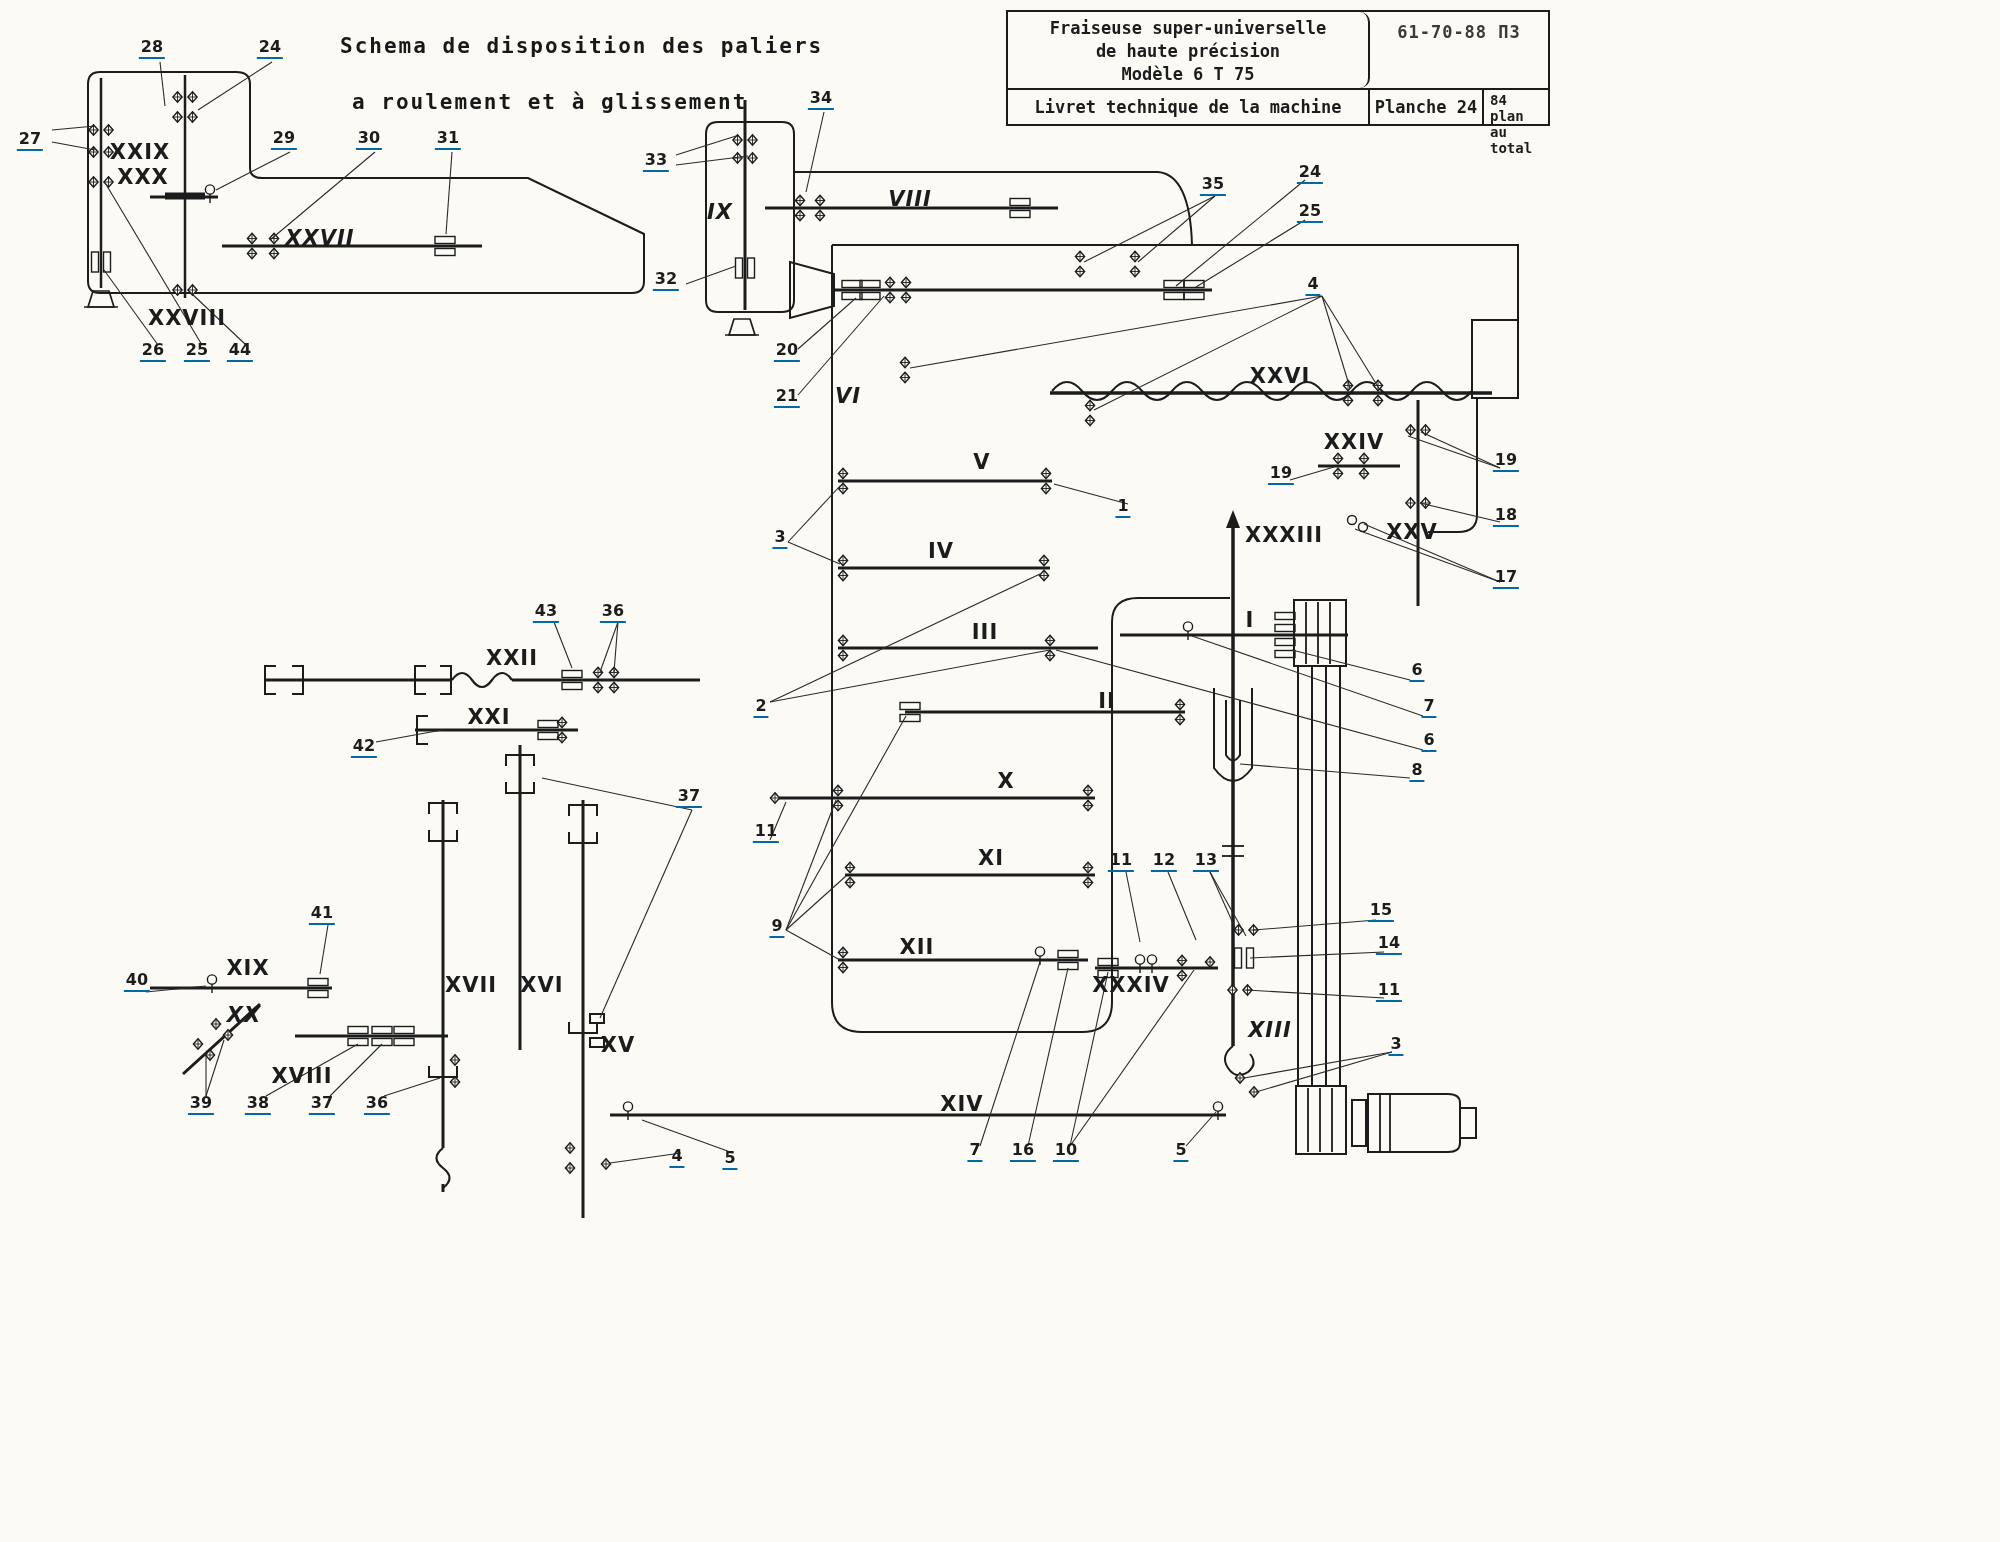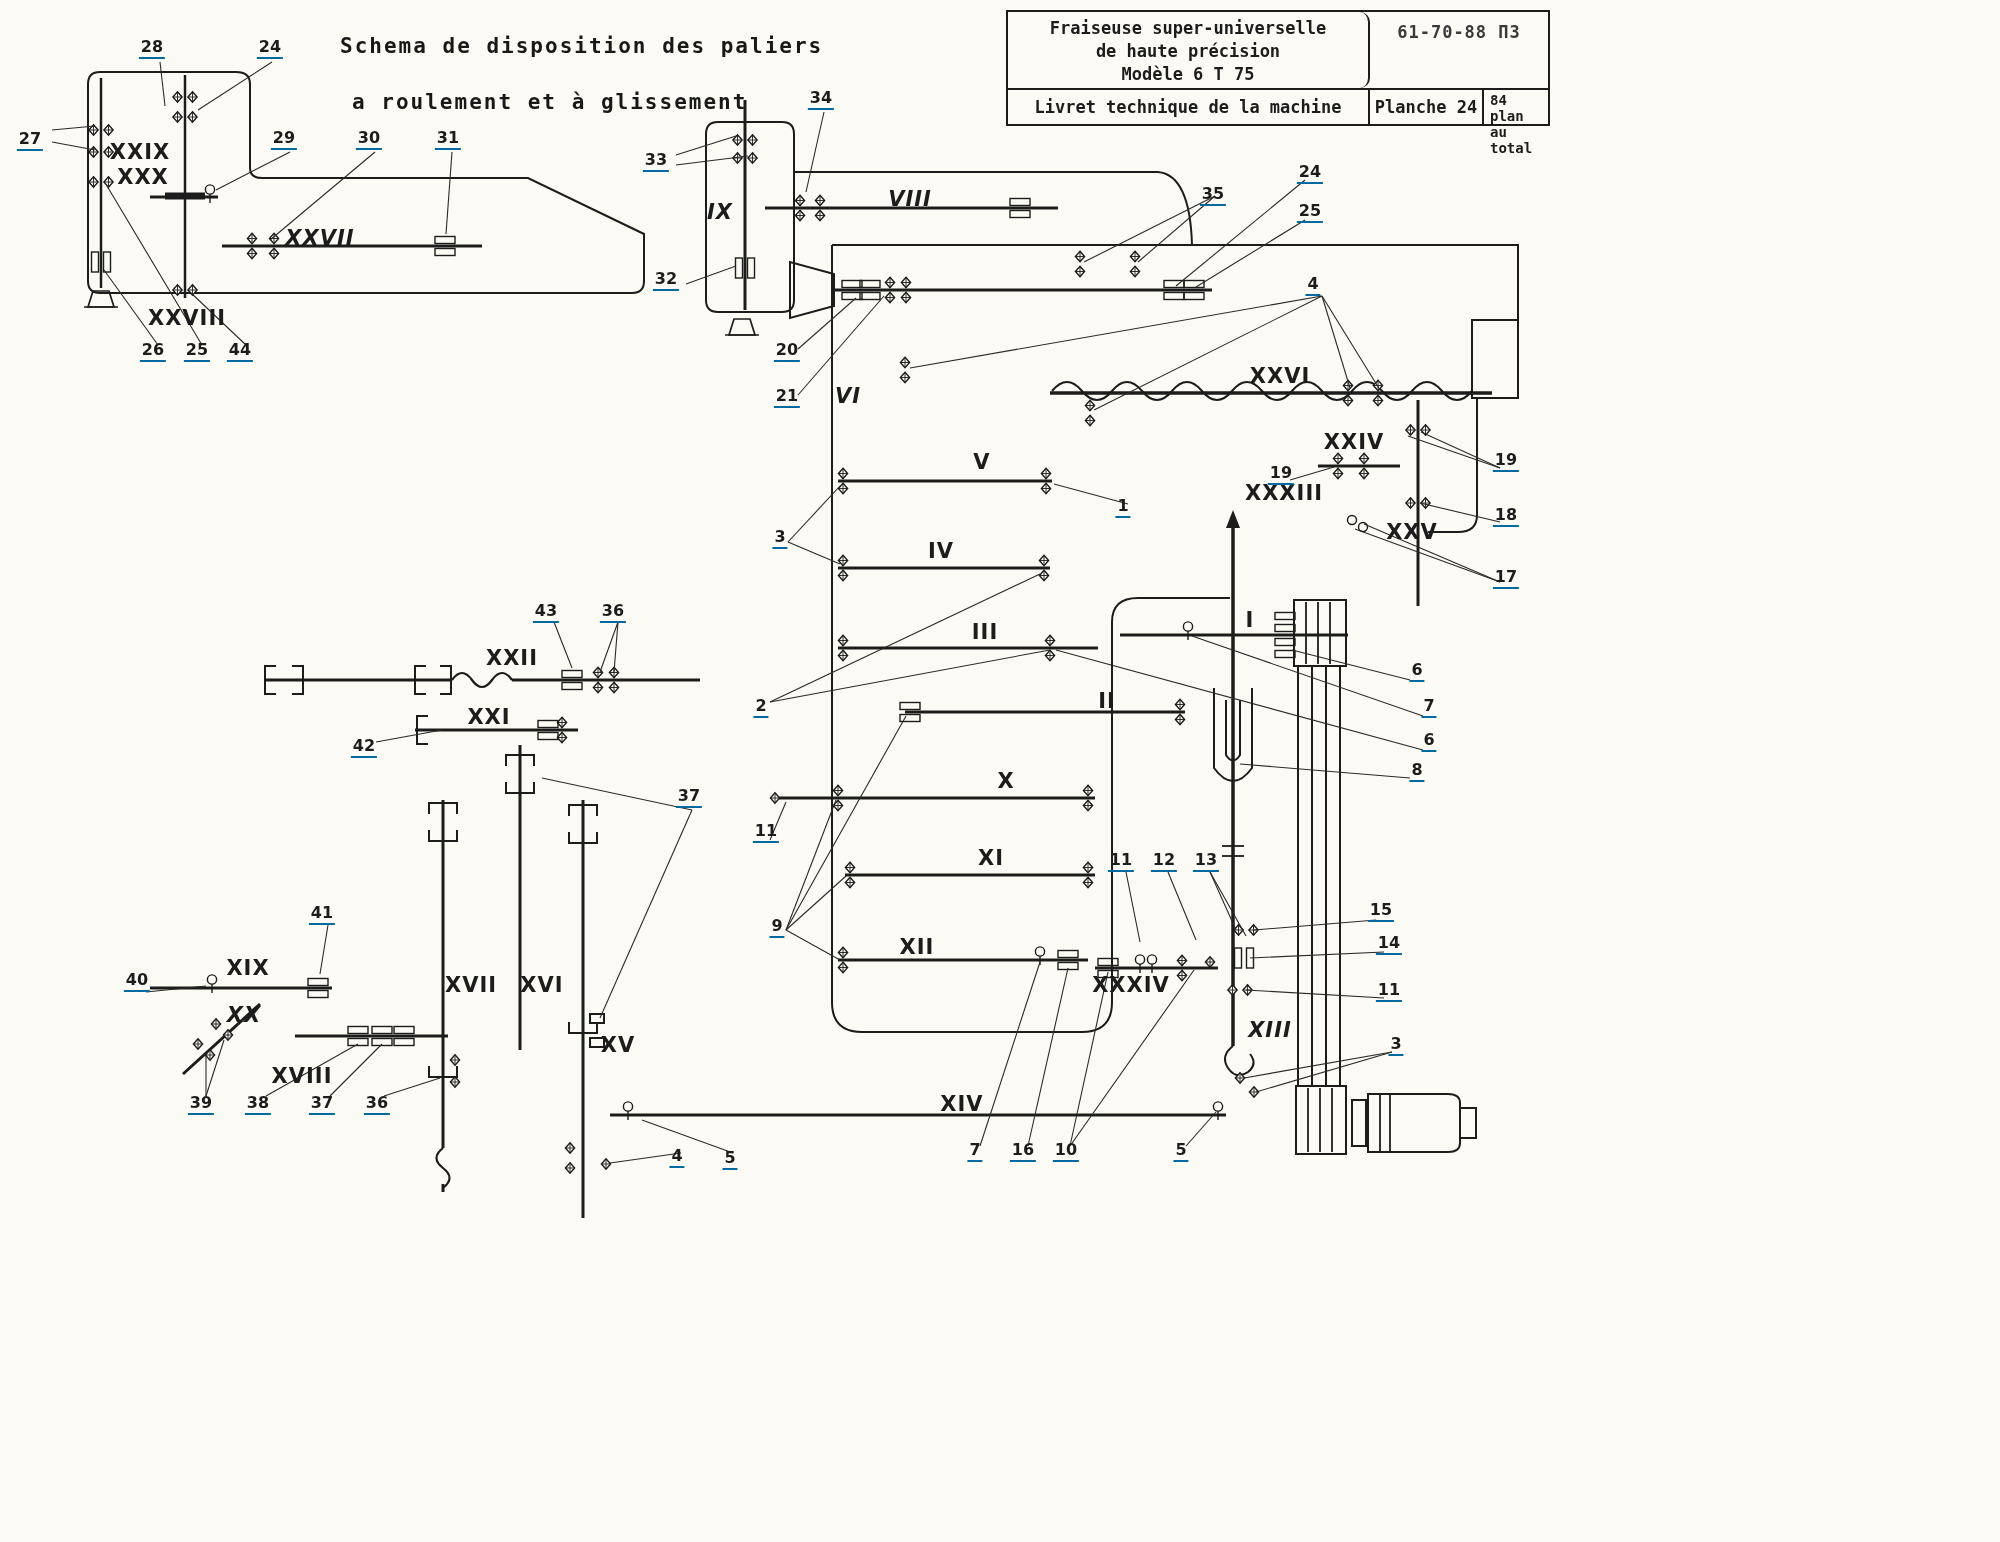--- a/index.html
+++ b/index.html
@@ -332,21 +332,21 @@
       <span class="shaft-lbl" style="left: 1280px; top: 376px;">XXVI</span>
       <span class="shaft-lbl" style="left: 982px; top: 462px;">V</span>
       <span class="shaft-lbl" style="left: 941px; top: 551px;">IV</span>
       <span class="shaft-lbl" style="left: 985px; top: 632px;">III</span>
       <span class="shaft-lbl" style="left: 1107px; top: 701px;">II</span>
       <span class="shaft-lbl" style="left: 1250px; top: 620px;">I</span>
       <span class="shaft-lbl" style="left: 1006px; top: 781px;">X</span>
       <span class="shaft-lbl" style="left: 991px; top: 858px;">XI</span>
       <span class="shaft-lbl" style="left: 917px; top: 947px;">XII</span>
       <span class="shaft-lbl" style="left: 1354px; top: 442px;">XXIV</span>
-      <span class="shaft-lbl" style="left: 1284px; top: 493px; text-align: right;">XXXIII</span>
+      <span class="shaft-lbl" style="left: 1284px; top: 535px; text-align: right;">XXXIII</span>
       <span class="shaft-lbl" style="left: 1412px; top: 532px;">XXV</span>
       <span class="shaft-lbl" style="left: 512px; top: 658px;">XXII</span>
       <span class="shaft-lbl" style="left: 489px; top: 717px;">XXI</span>
       <span class="shaft-lbl" style="left: 248px; top: 968px;">XIX</span>
       <span class="shaft-lbl it" style="left: 244px; top: 1015px;">XX</span>
       <span class="shaft-lbl" style="left: 302px; top: 1076px;">XVIII</span>
       <span class="shaft-lbl" style="left: 471px; top: 985px;">XVII</span>
       <span class="shaft-lbl" style="left: 542px; top: 985px;">XVI</span>
       <span class="shaft-lbl" style="left: 618px; top: 1045px;">XV</span>
       <span class="shaft-lbl it" style="left: 1270px; top: 1030px;">XIII</span>
@@ -357,21 +357,21 @@
       <span class="part-lbl" style="left: 30px; top: 140px;">27</span>
       <span class="part-lbl" style="left: 284px; top: 139px;">29</span>
       <span class="part-lbl" style="left: 369px; top: 139px;">30</span>
       <span class="part-lbl" style="left: 448px; top: 139px;">31</span>
       <span class="part-lbl" style="left: 153px; top: 351px;">26</span>
       <span class="part-lbl" style="left: 197px; top: 351px;">25</span>
       <span class="part-lbl" style="left: 240px; top: 351px;">44</span>
       <span class="part-lbl" style="left: 656px; top: 161px;">33</span>
       <span class="part-lbl" style="left: 821px; top: 99px;">34</span>
       <span class="part-lbl" style="left: 666px; top: 280px;">32</span>
-      <span class="part-lbl" style="left: 1213px; top: 185px; margin-top: 10px;">35</span>
+      <span class="part-lbl" style="left: 1213px; top: 185px;">35</span>
       <span class="part-lbl" style="left: 1310px; top: 173px;">24</span>
       <span class="part-lbl" style="left: 1310px; top: 212px;">25</span>
       <span class="part-lbl" style="left: 1313px; top: 285px;">4</span>
       <span class="part-lbl" style="left: 787px; top: 351px;">20</span>
       <span class="part-lbl" style="left: 787px; top: 397px;">21</span>
       <span class="part-lbl" style="left: 780px; top: 538px;">3</span>
       <span class="part-lbl" style="left: 1123px; top: 507px;">1</span>
       <span class="part-lbl" style="left: 761px; top: 707px;">2</span>
       <span class="part-lbl" style="left: 1281px; top: 474px;">19</span>
       <span class="part-lbl" style="left: 1506px; top: 461px;">19</span>

